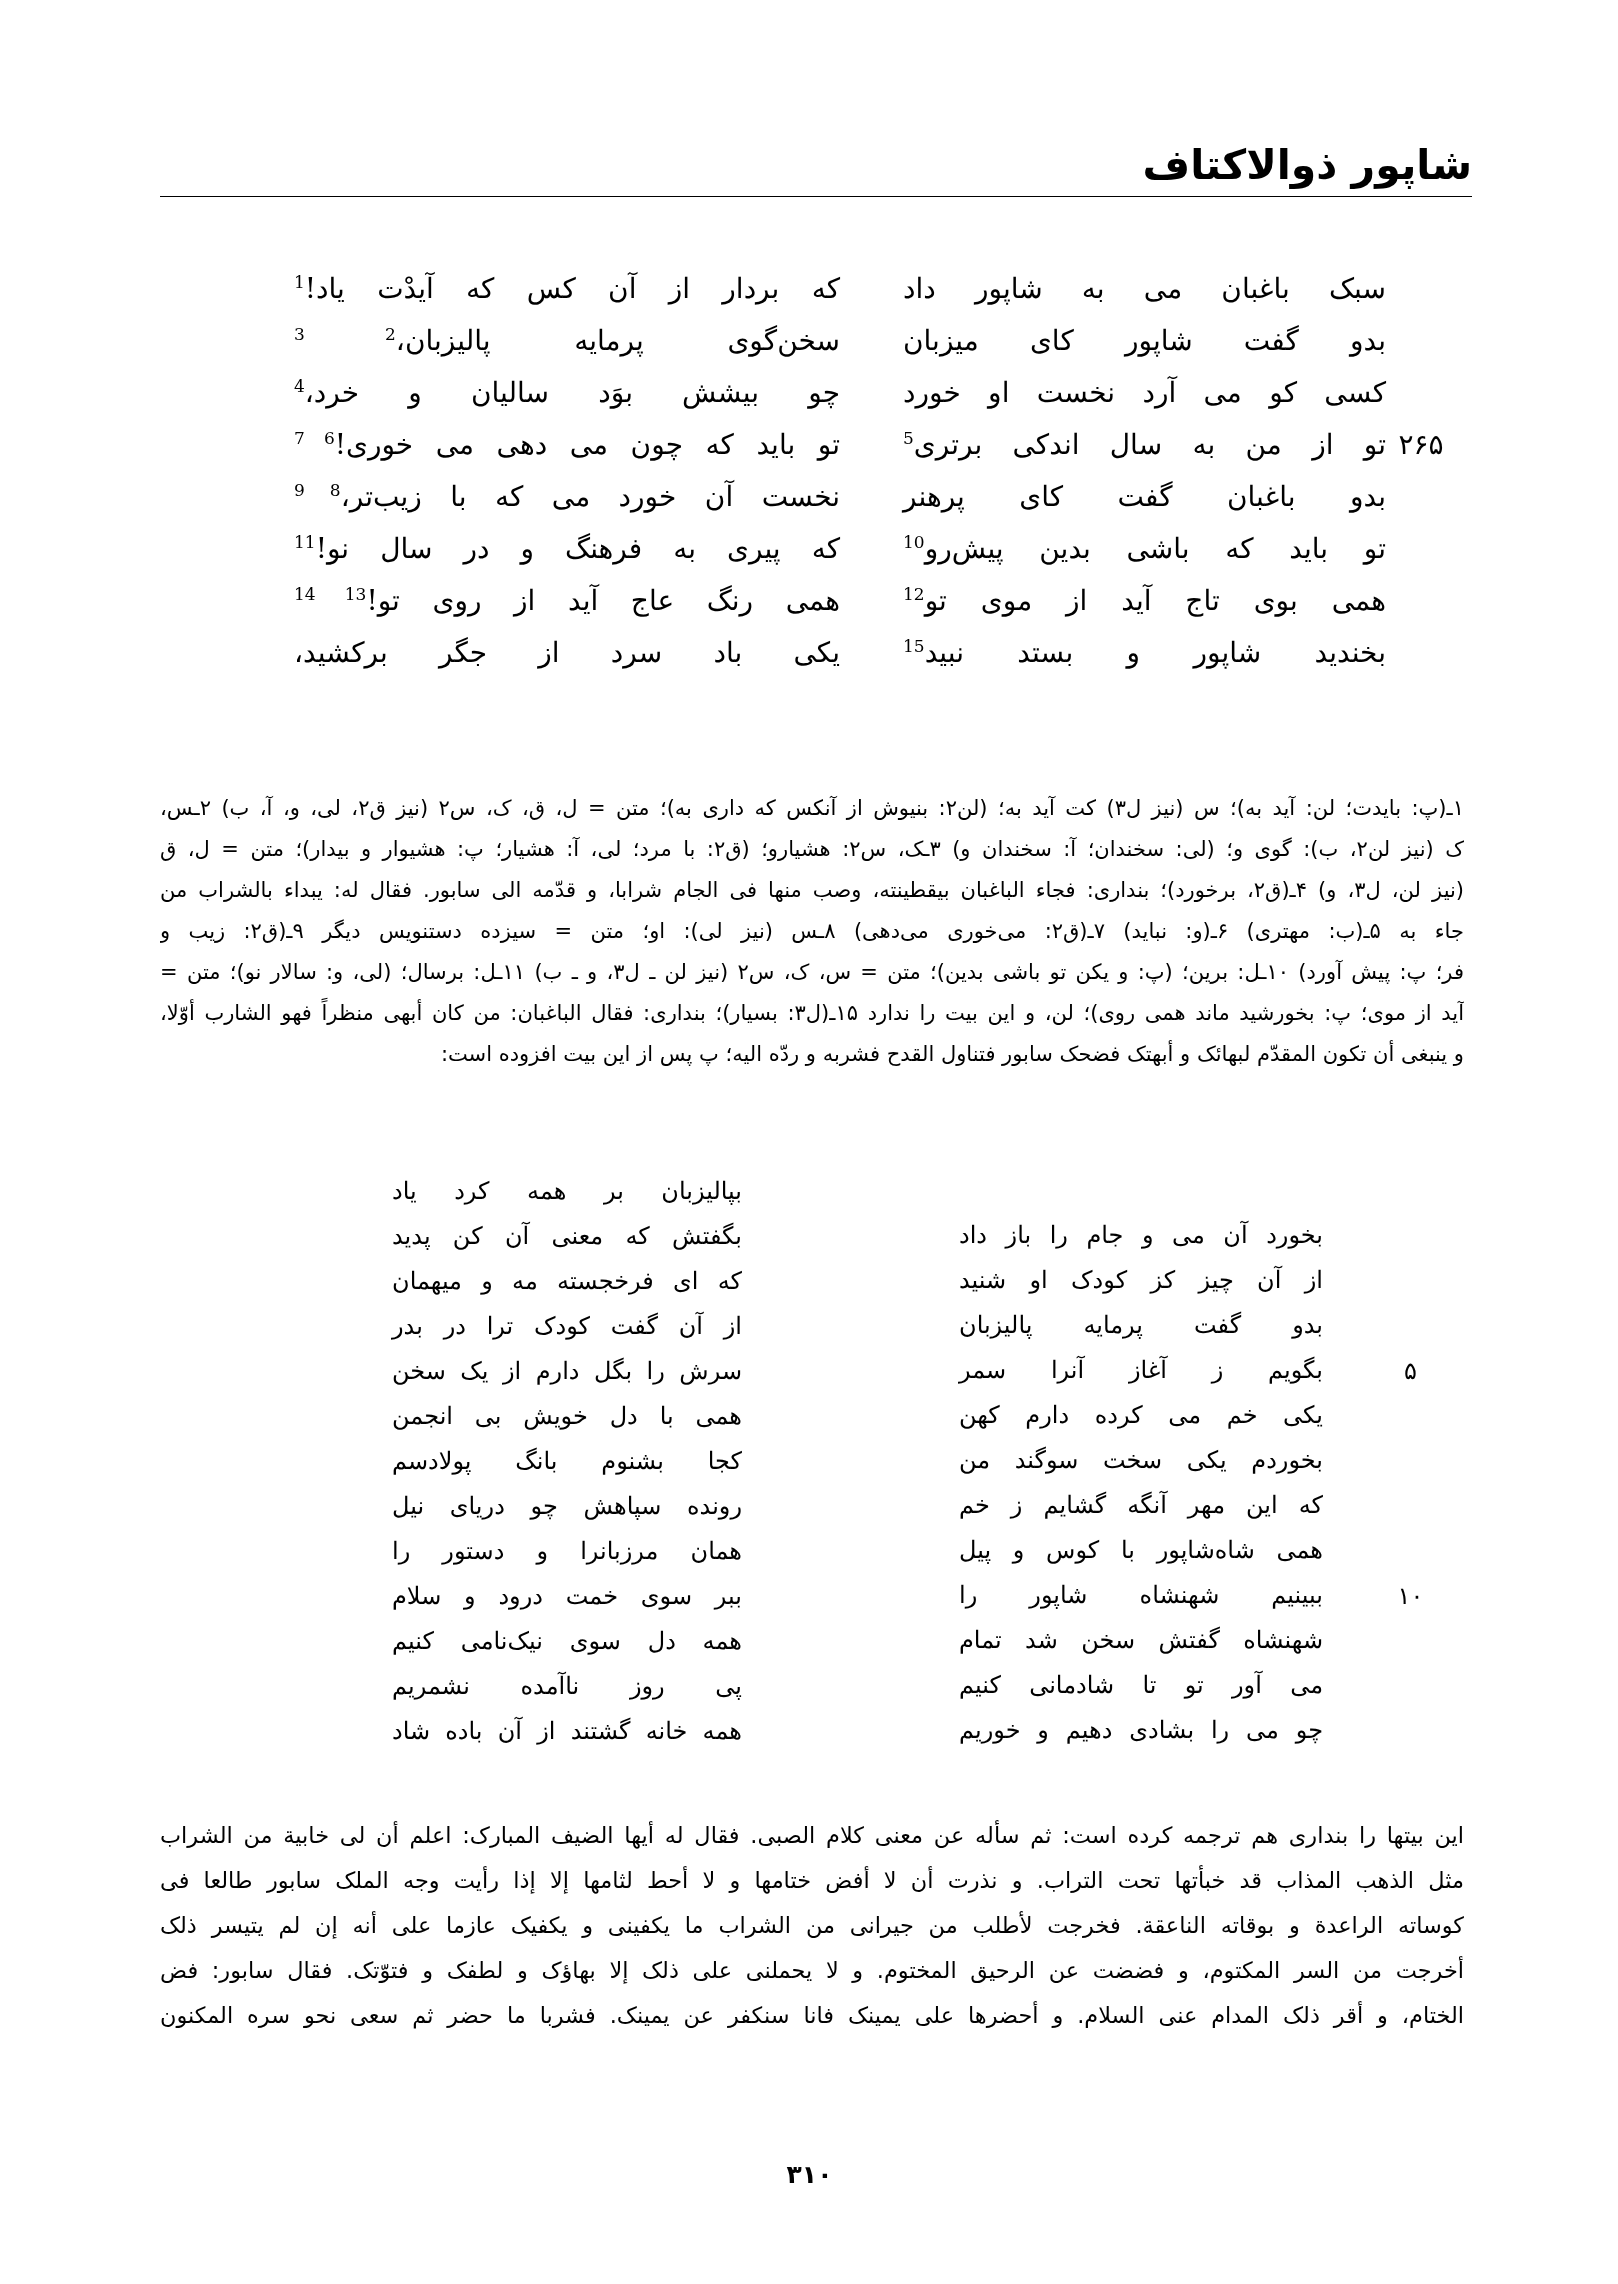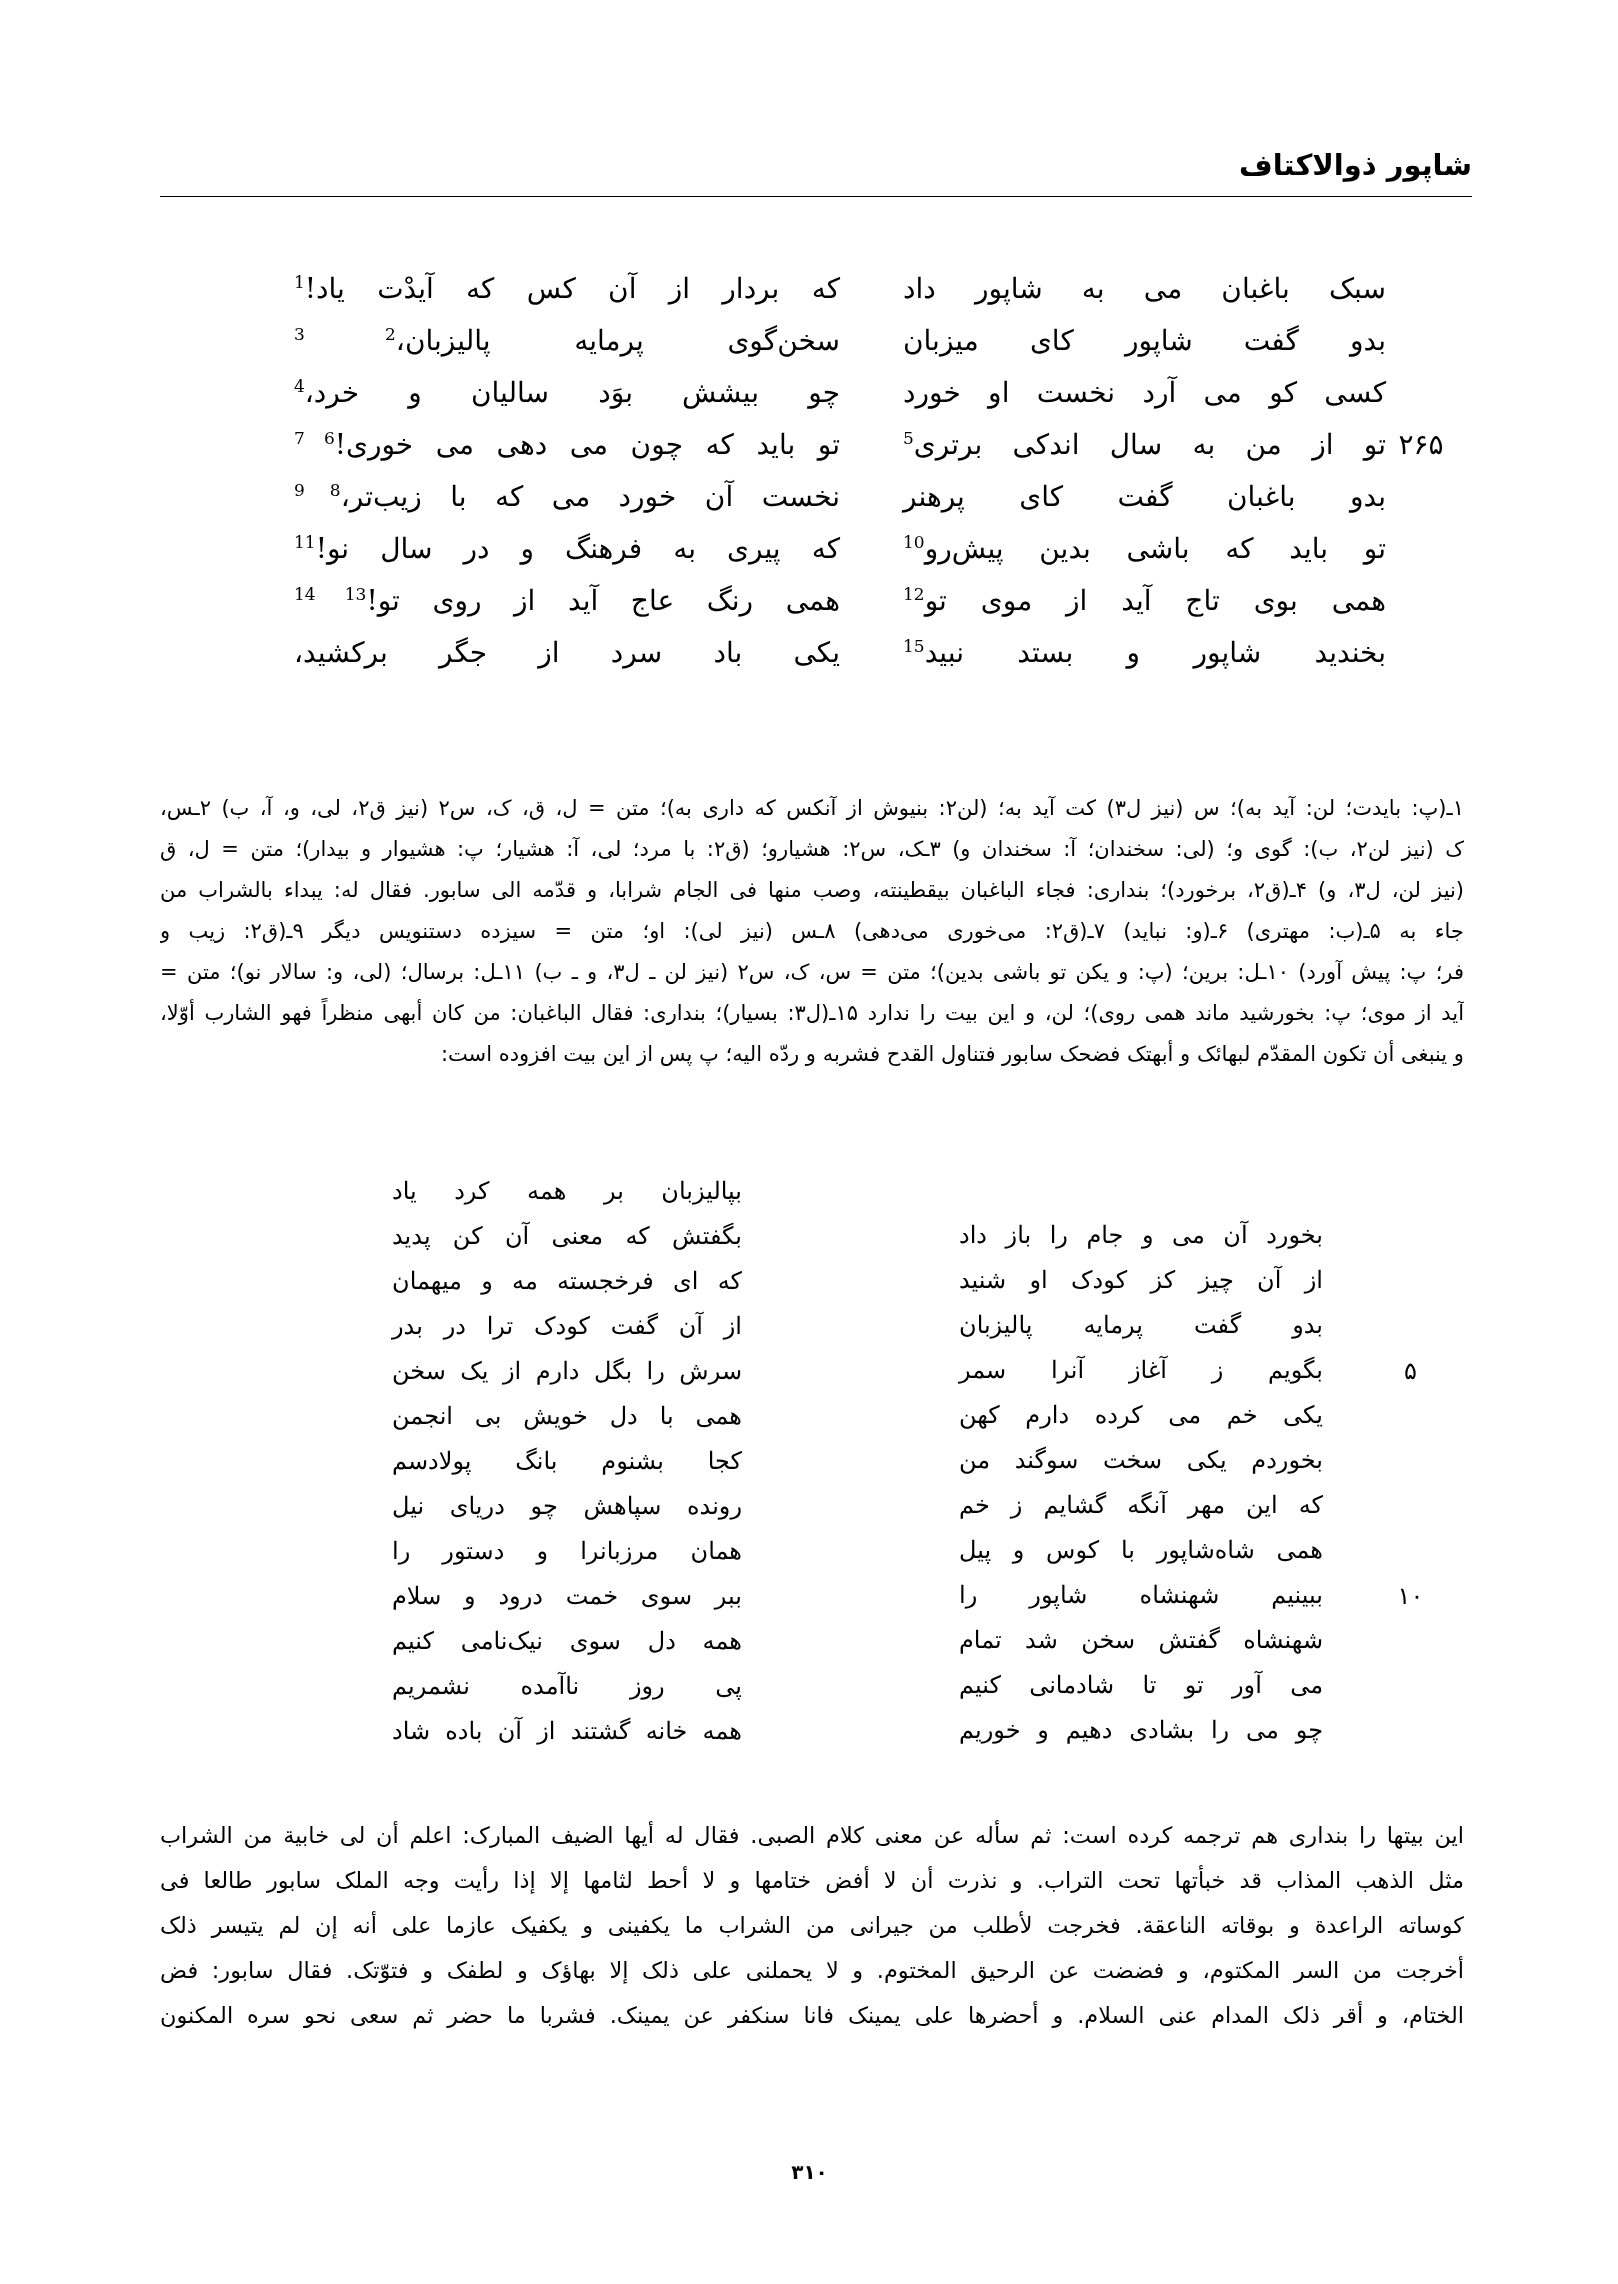--- a/index.html
+++ b/index.html
@@ -19,21 +19,21 @@
       position: absolute;
       left: 0; top: 0;
       width: 1619px; height: 2284px;
       direction: rtl;
     }
     
     .running-head {
       position: absolute;
       right: 147px;
       top: 144px;
-      font-size: 29px;
+      font-size: 41px;
       font-weight: bold;
       line-height: 42px;
       direction: rtl;
       font-family: "DejaVu Sans", sans-serif;
     }
     .head-rule {
       position: absolute;
       left: 160px;
       right: 147px;
       top: 196px;
@@ -134,21 +134,21 @@
       overflow: hidden;
       text-align: justify;
       text-align-last: justify;
     }
     .prose .line.last { text-align-last: right; }
     .folio {
       position: absolute;
       top: 2160px;
       left: 0; right: 0;
       text-align: center;
-      font-size: 20px;
+      font-size: 25px;
       font-weight: bold;
       font-family: "DejaVu Sans", sans-serif;
     }
   </style>
 </head>
 <body>
 
 <div class="page">
 
   <div class="running-head">شاپور ذوالاکتاف</div>

